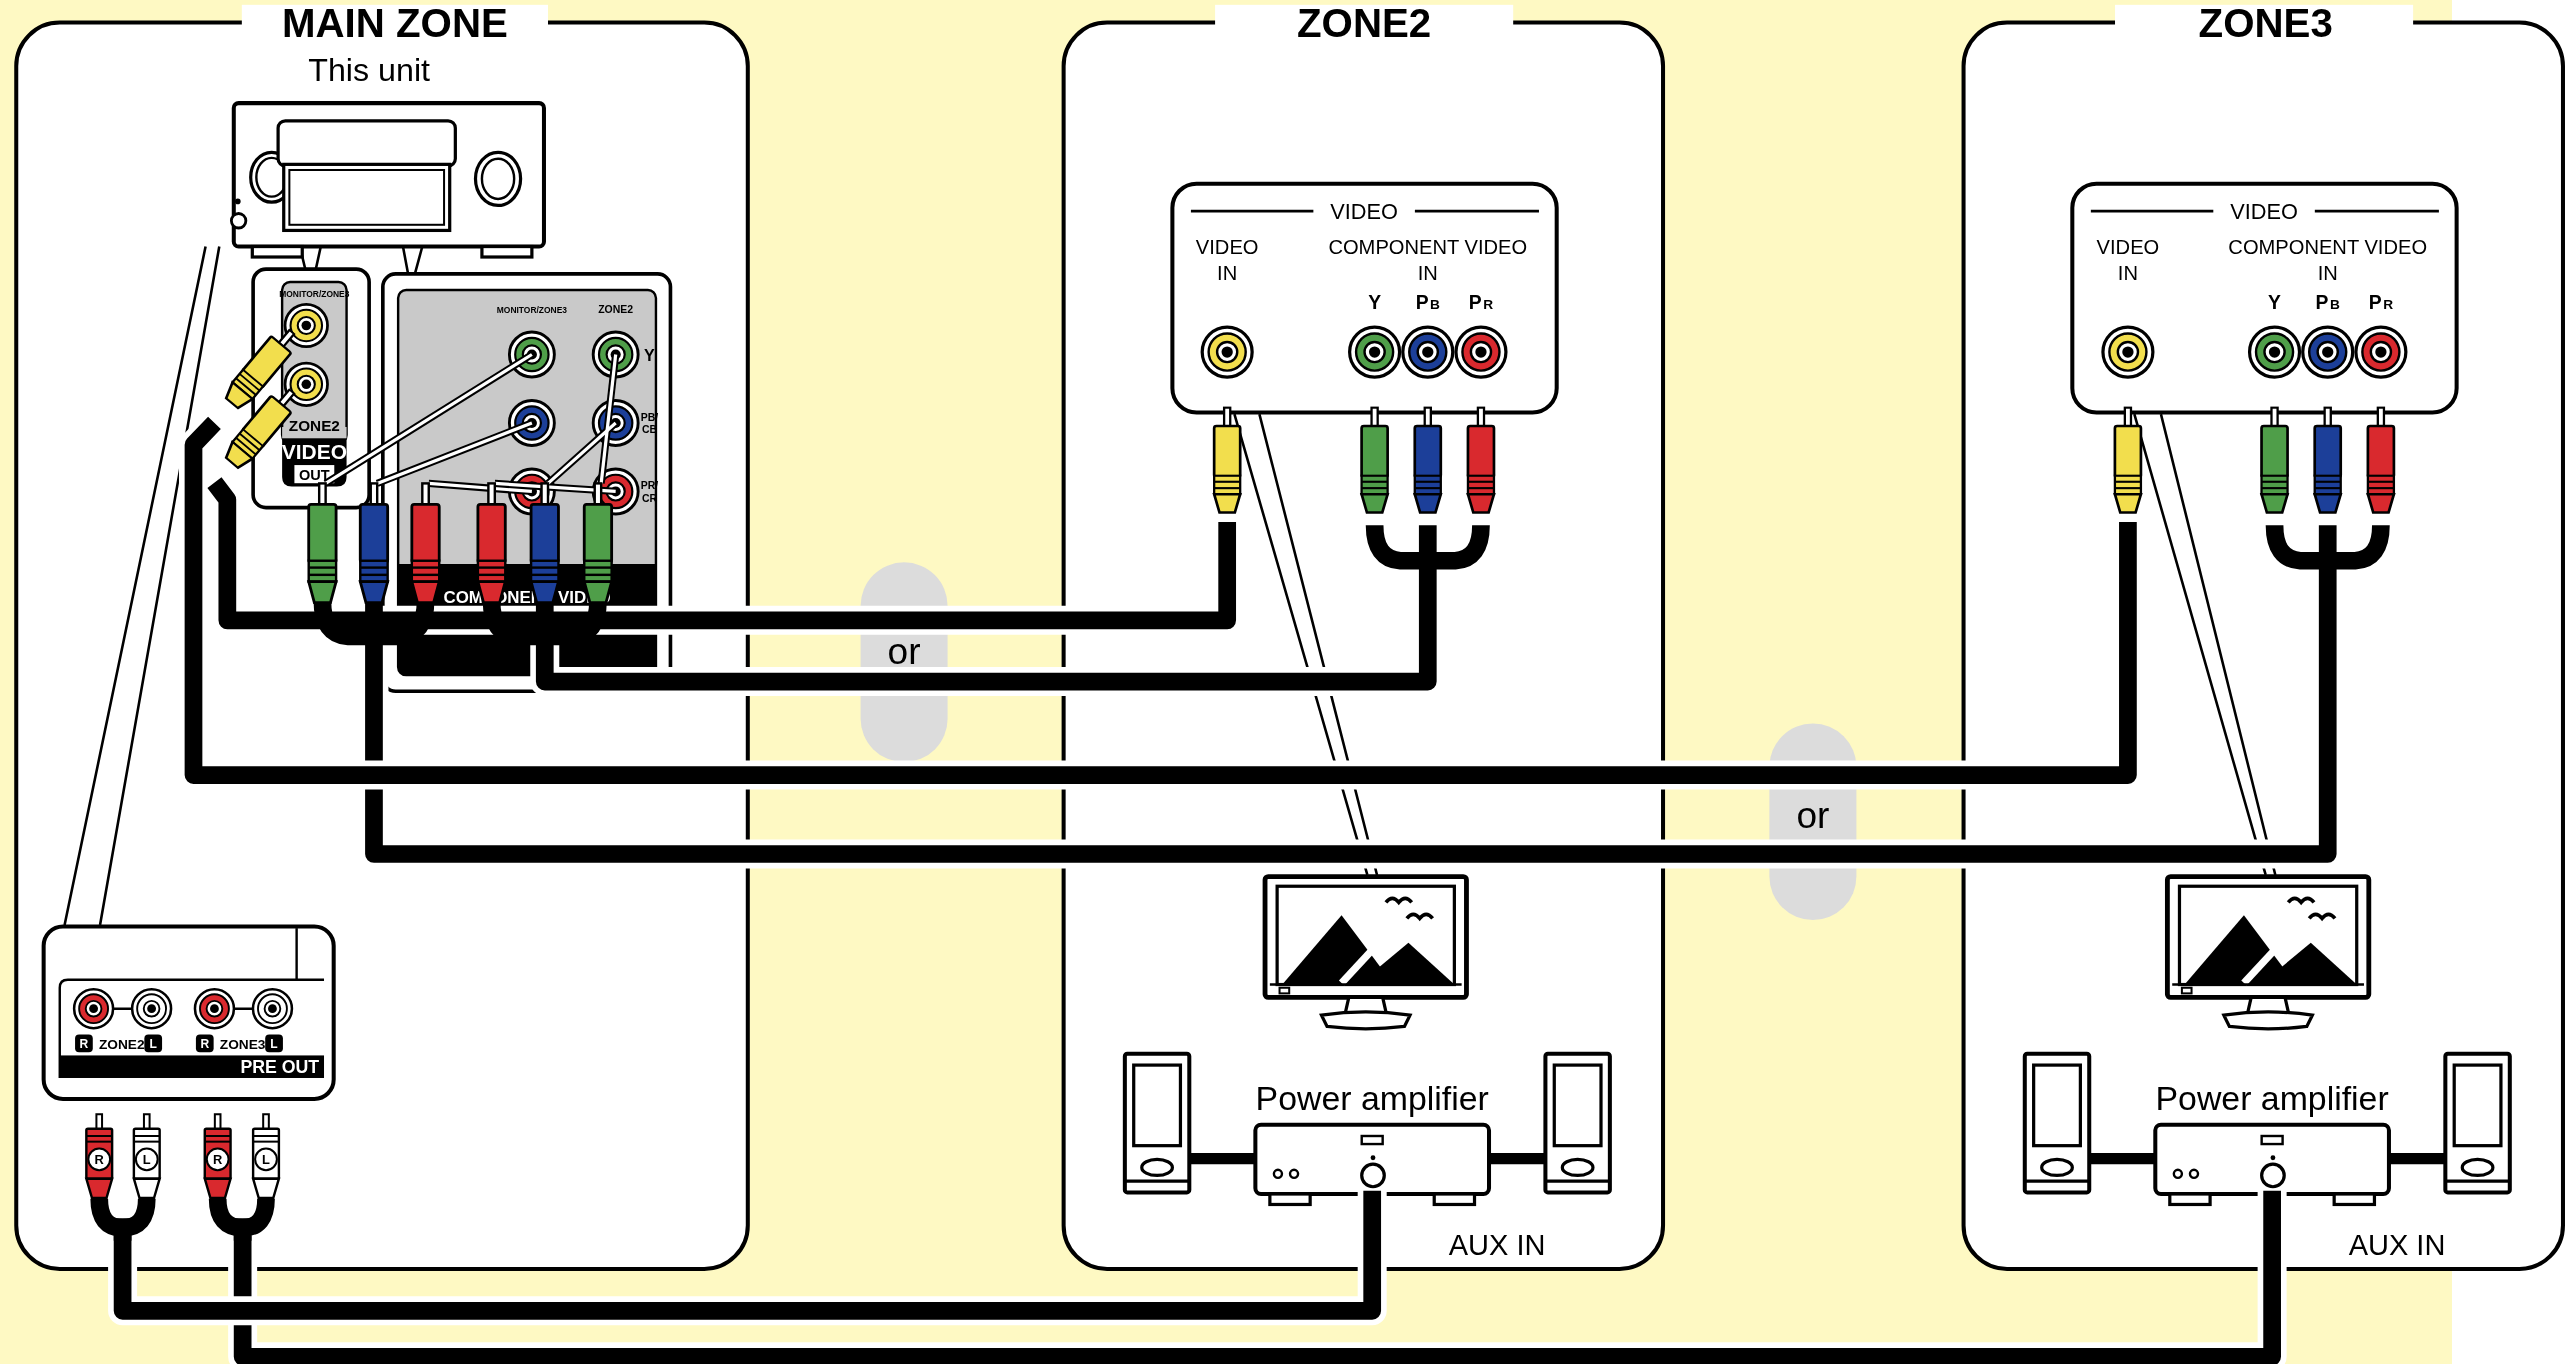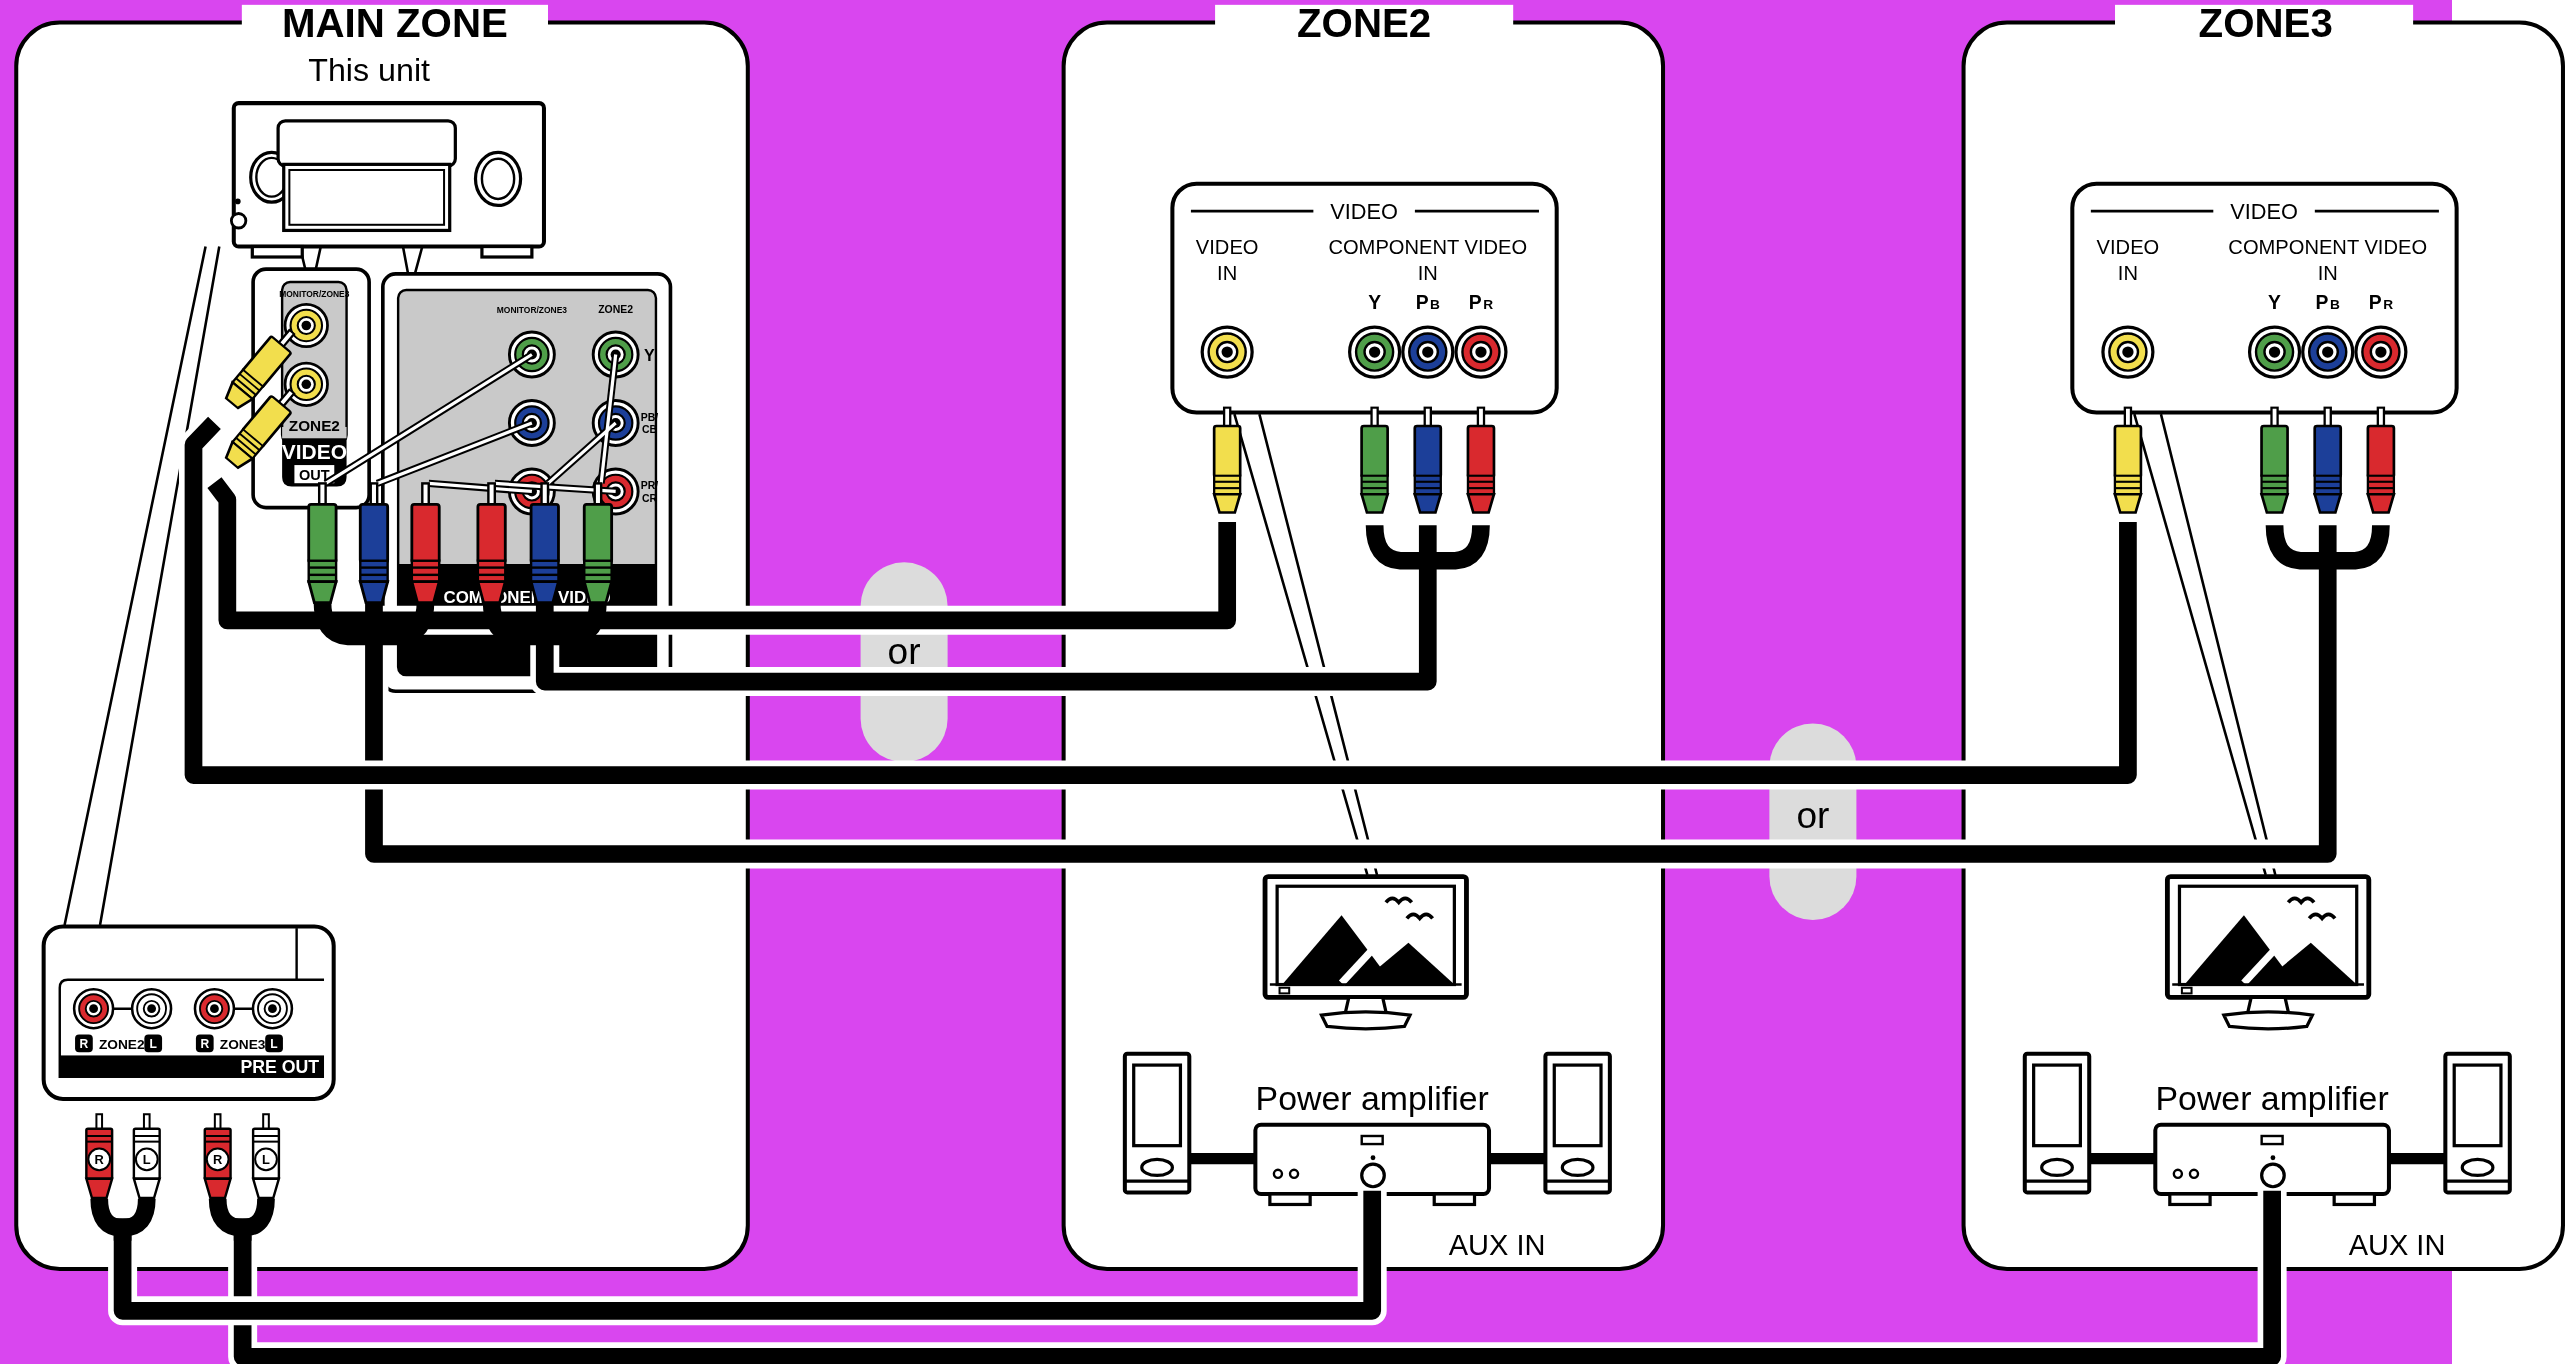--- a/index.html
+++ b/index.html
@@ -1,16 +1,16 @@
 <!DOCTYPE html>
 <html style="font-size:13px"><head>
 <meta charset="utf-8">
 <style>
   html,body{margin:0;padding:0;background:#fff;}
-  .stage{position:relative;width:2452px;height:1364px;background:#d946ef;
+  .stage{position:relative;width:2452px;height:1364px;background:#fef9c3;
          font-family:"Liberation Sans","DejaVu Sans",sans-serif;}
   svg{display:block}
   text{font-family:"Liberation Sans","DejaVu Sans",sans-serif;fill:#000;}
   .t-title{font-size:50px;font-weight:700;text-anchor:middle;}
   .t-sub{font-size:40px;text-anchor:middle;}
   .t-hdr{font-size:27px;text-anchor:middle;}
   .t-lbl{font-size:25px;text-anchor:middle;}
   .t-yl{font-size:24px;font-weight:700;text-anchor:middle;}
   .t-ys{font-size:17px;font-weight:700;text-anchor:middle;}
   .t-tiny{font-size:10.5px;font-weight:700;text-anchor:middle;}

